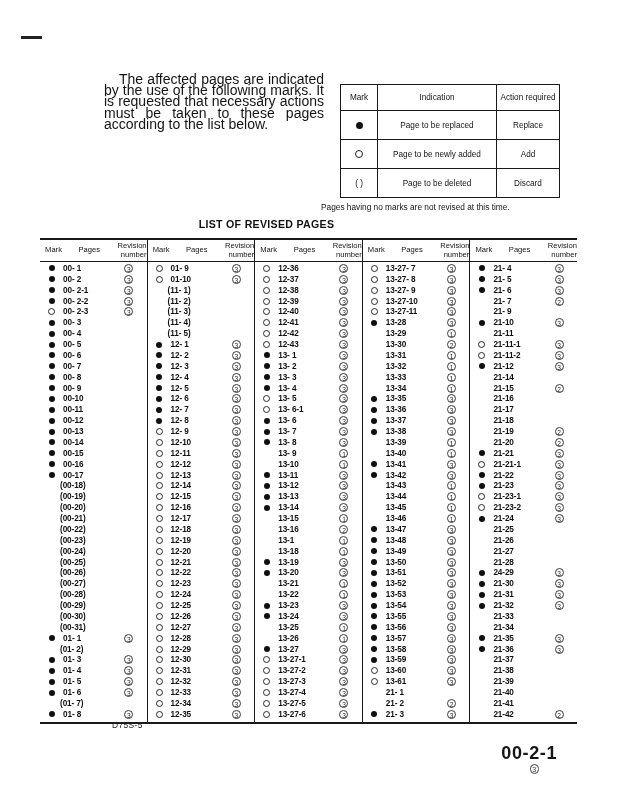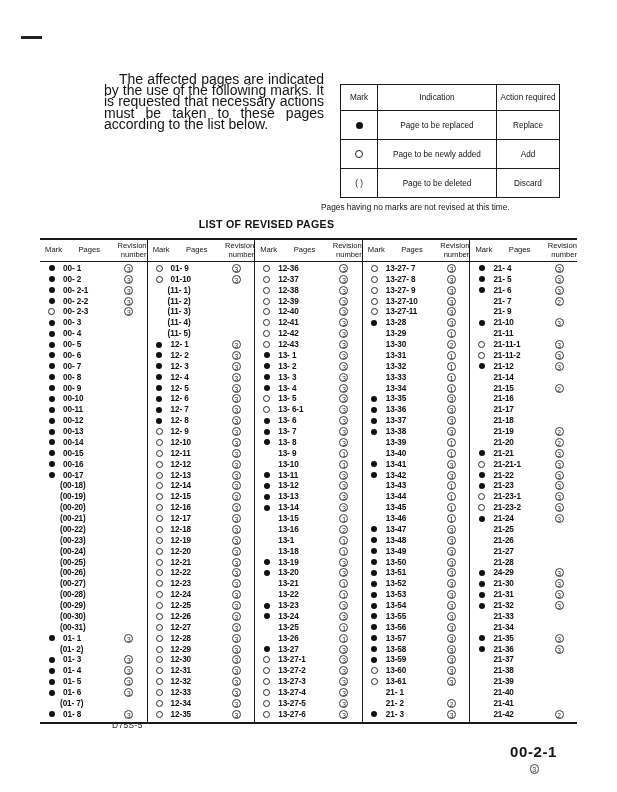--- a/index.html
+++ b/index.html
@@ -62,21 +62,21 @@
     white-space:pre; color:#101010;
   }
   .c-pages.paren { text-indent:-3px; }
   .c-rev { flex:1; display:flex; justify-content:center; align-items:center; }
   .rev-circ {
     width:9px; height:9px; border:0.9px solid #3a3a3a; border-radius:50%;
     font-size:6.6px; line-height:9px; text-align:center; color:#222; box-sizing:border-box;
   }
 
   .footer-model { position:absolute; left:112px; top:720px; font-size:8.4px; letter-spacing:0.4px; color:#222; }
-  .footer-page  { position:absolute; right:60px; top:743px; font-size:15px; font-weight:600; letter-spacing:0.6px; color:#161616; }
+  .footer-page  { position:absolute; right:60px; top:743px; font-size:18px; font-weight:600; letter-spacing:0.6px; color:#161616; }
   .footer-rev   { position:absolute; right:78px; top:764px; width:9.5px; height:9.5px; border:1px solid #444;
                   border-radius:50%; font-size:7px; line-height:9.5px; text-align:center; color:#333; box-sizing:border-box; }
 </style>
 </head>
 <body>
 
 <div class="corner-dash"></div>
 
 <p class="intro">The affected pages are indicated by the use of the following marks. It is requested that necessary actions must be taken to these pages according to the list below.</p>
 

